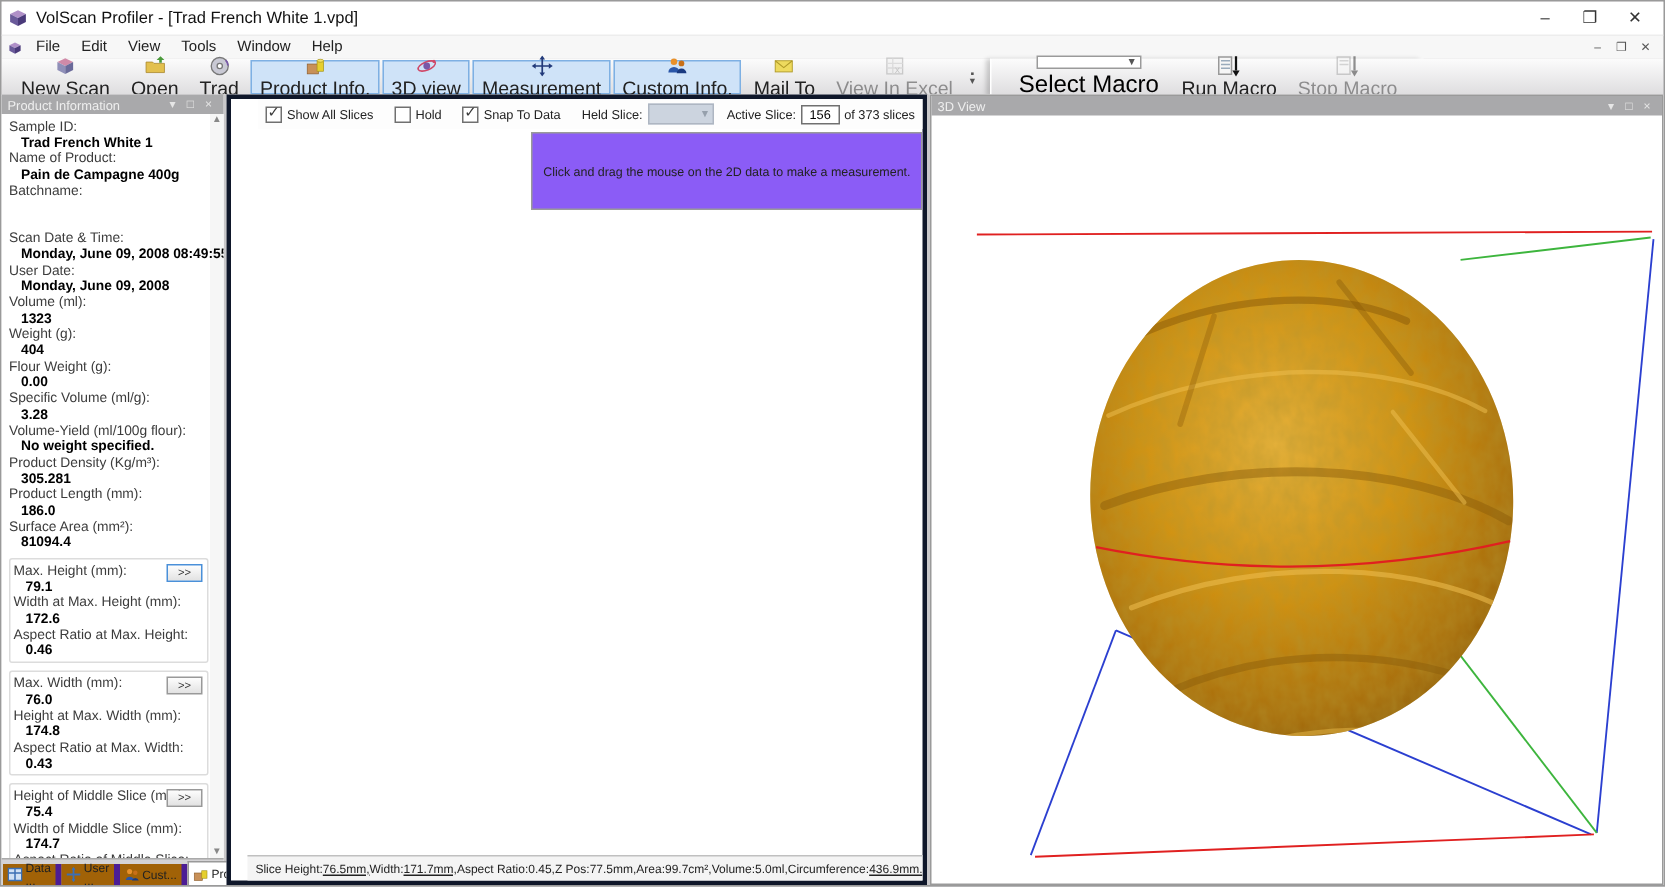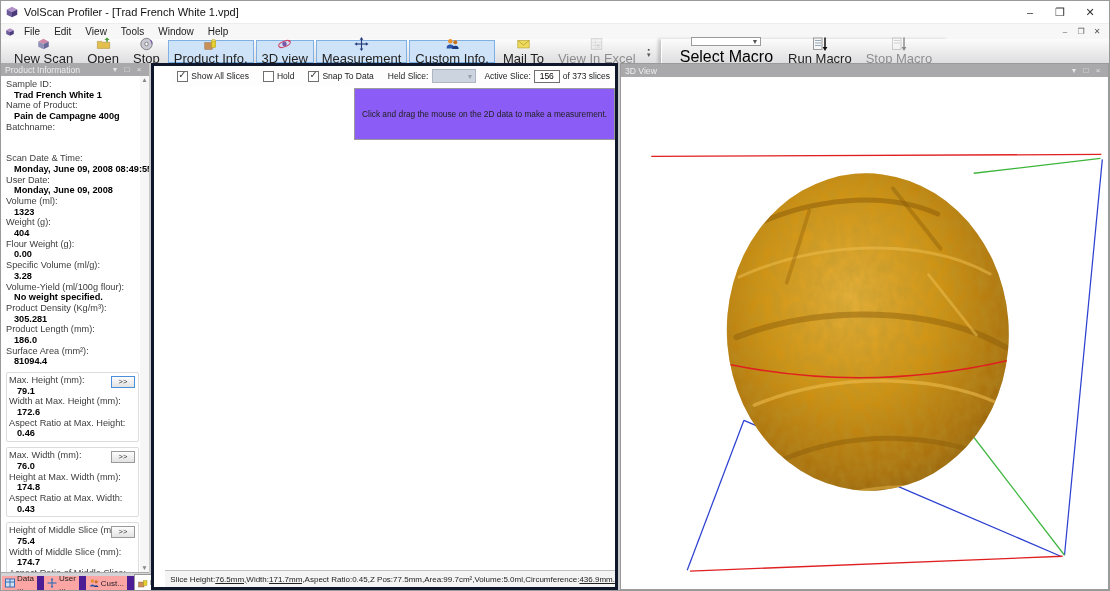--- a/index.html
+++ b/index.html
@@ -43,21 +43,21 @@
   .pi-value{color:#000;font-weight:bold;padding-left:8px;line-height:10.8px;white-space:nowrap;min-height:10.8px;}
   .pi-section{position:relative;}
   .pi-section.gap{margin-top:10px;}
   .pi-section.boxed{border:1px solid #dcdcdc;border-radius:2px;margin-top:5px;padding:2px 2px 2px 2px;}
   .expand-btn{position:absolute;top:3px;right:3px;width:24px;height:12px;font-size:7.5px;line-height:8px;
               background:linear-gradient(#fdfdfd,#e2e2e2);border:1px solid #999;color:#333;padding:0;font-family:"Liberation Sans",sans-serif;}
   .expand-btn.first{border:1px solid #4a90d9;}
   .pi-scroll{position:absolute;right:0px;top:0;bottom:0;width:9px;background:#f6f6f6;display:flex;flex-direction:column;justify-content:space-between;align-items:center;}
   .pi-scroll span{font-size:6.5px;color:#888;line-height:8px;}
   .pi-tabs{height:17px;flex:none;background:#d4d3d5;border-top:1px solid #aaa;display:flex;align-items:flex-end;padding-left:1px;}
-  .pi-tab{height:14px;display:flex;align-items:center;font-size:8px;color:#222;padding:0 3px;border-right:7px solid #4c1d95;background:#fca5a5;}
+  .pi-tab{height:14px;display:flex;align-items:center;font-size:8px;color:#222;padding:0 3px;border-right:4px solid #4c1d95;background:#a16207;}
   .pi-tab.active{background:#fff;border:1px solid #999;border-bottom:none;height:15px;}
   .pi-tab .tab-icon{margin-right:2px;display:flex;}
   
   .center-panel{width:467px;flex:none;background:#fff;border:3px solid #0f172a;display:flex;flex-direction:column;margin-right:2px;box-sizing:border-box;align-items:flex-end;}
   .slice-controls{height:20px;flex:none;display:flex;align-items:center;font-size:8.5px;color:#222;padding:0 5px;background:#fdfdfd;}
   .cb-wrap{display:flex;align-items:center;margin-right:14px;}
   .cb{width:9px;height:9px;border:1px solid #707070;background:#fff;position:relative;margin-right:3px;flex:none;}
   .cb.checked::after{content:"✓";position:absolute;top:-3px;left:0px;font-size:10px;color:#3a3a3a;}
   .held-group{margin-left:auto;display:flex;align-items:center;}
   .held-combo{width:42px;height:12px;background:#ccd4df;border:1px solid #aeb6c2;margin:0 8px 0 4px;display:flex;align-items:center;justify-content:flex-end;}
@@ -142,21 +142,21 @@
         <span class="tb-label">Open</span>
       </div>
       <div class="tb-btn">
         <span class="tb-icon">
           <svg width="15" height="14" viewBox="0 0 16 16">
             <circle cx="8" cy="8" r="6.5" fill="#c9c9d4" stroke="#777"></circle>
             <circle cx="8" cy="8" r="2" fill="#fff" stroke="#777"></circle>
             <path d="M12.5,3.5 a6,6 0 0 1 1.8,4.2" fill="none" stroke="#7858a8" stroke-width="1.4"></path>
           </svg>
         </span>
-        <span class="tb-label">Stop</span>
+        <span class="tb-label">Trad</span>
       </div>
       <div class="tb-btn active">
         <span class="tb-icon">
           <svg width="15" height="14" viewBox="0 0 16 16">
             <rect x="1.5" y="6.5" width="8.5" height="7.5" fill="#c89058" stroke="#8a5a2a" stroke-width=".5"></rect>
             <rect x="9" y="4" width="5" height="8" fill="#e6cf2e" stroke="#a09018" stroke-width=".5"></rect>
             <ellipse cx="11.5" cy="4" rx="2.5" ry="1.1" fill="#f2e26a" stroke="#a09018" stroke-width=".5"></ellipse>
           </svg>
         </span>
         <span class="tb-label">Product Info.</span>

